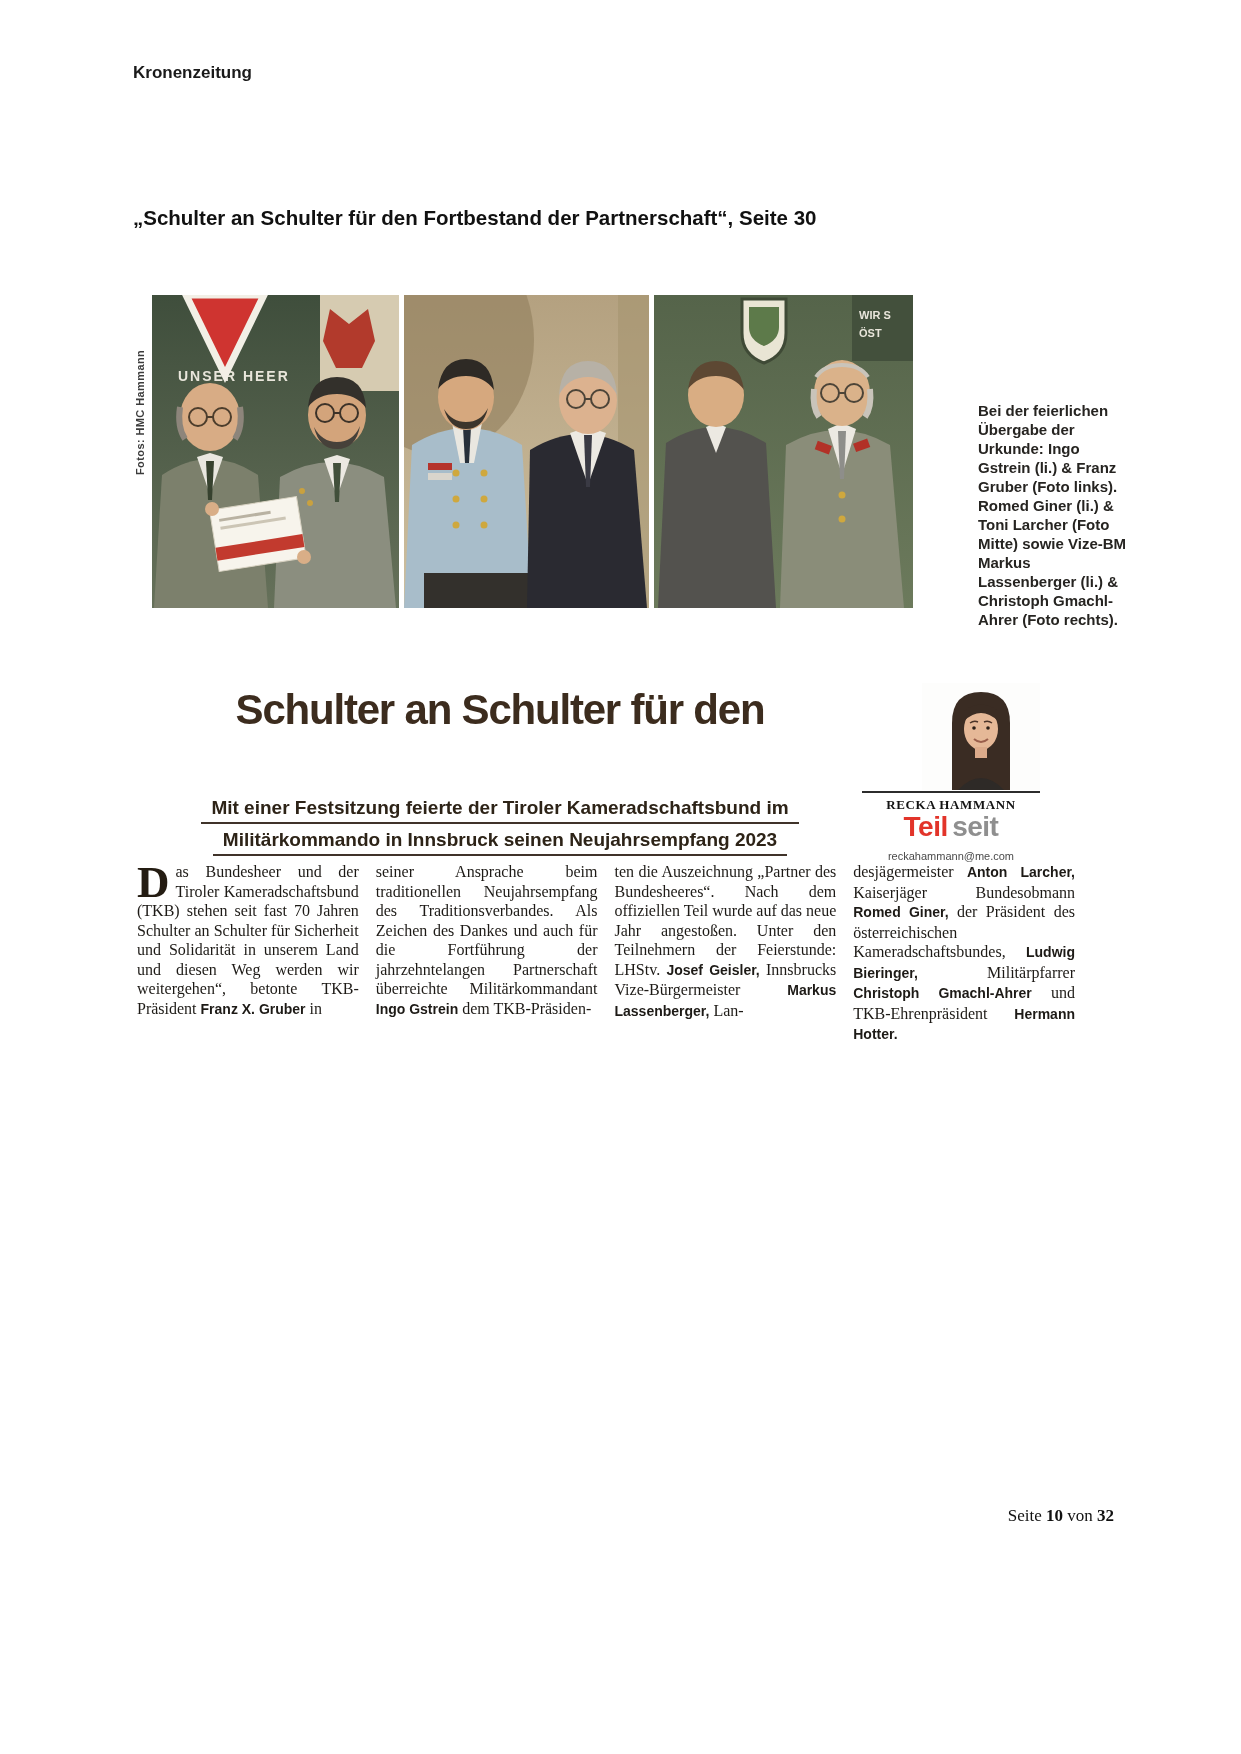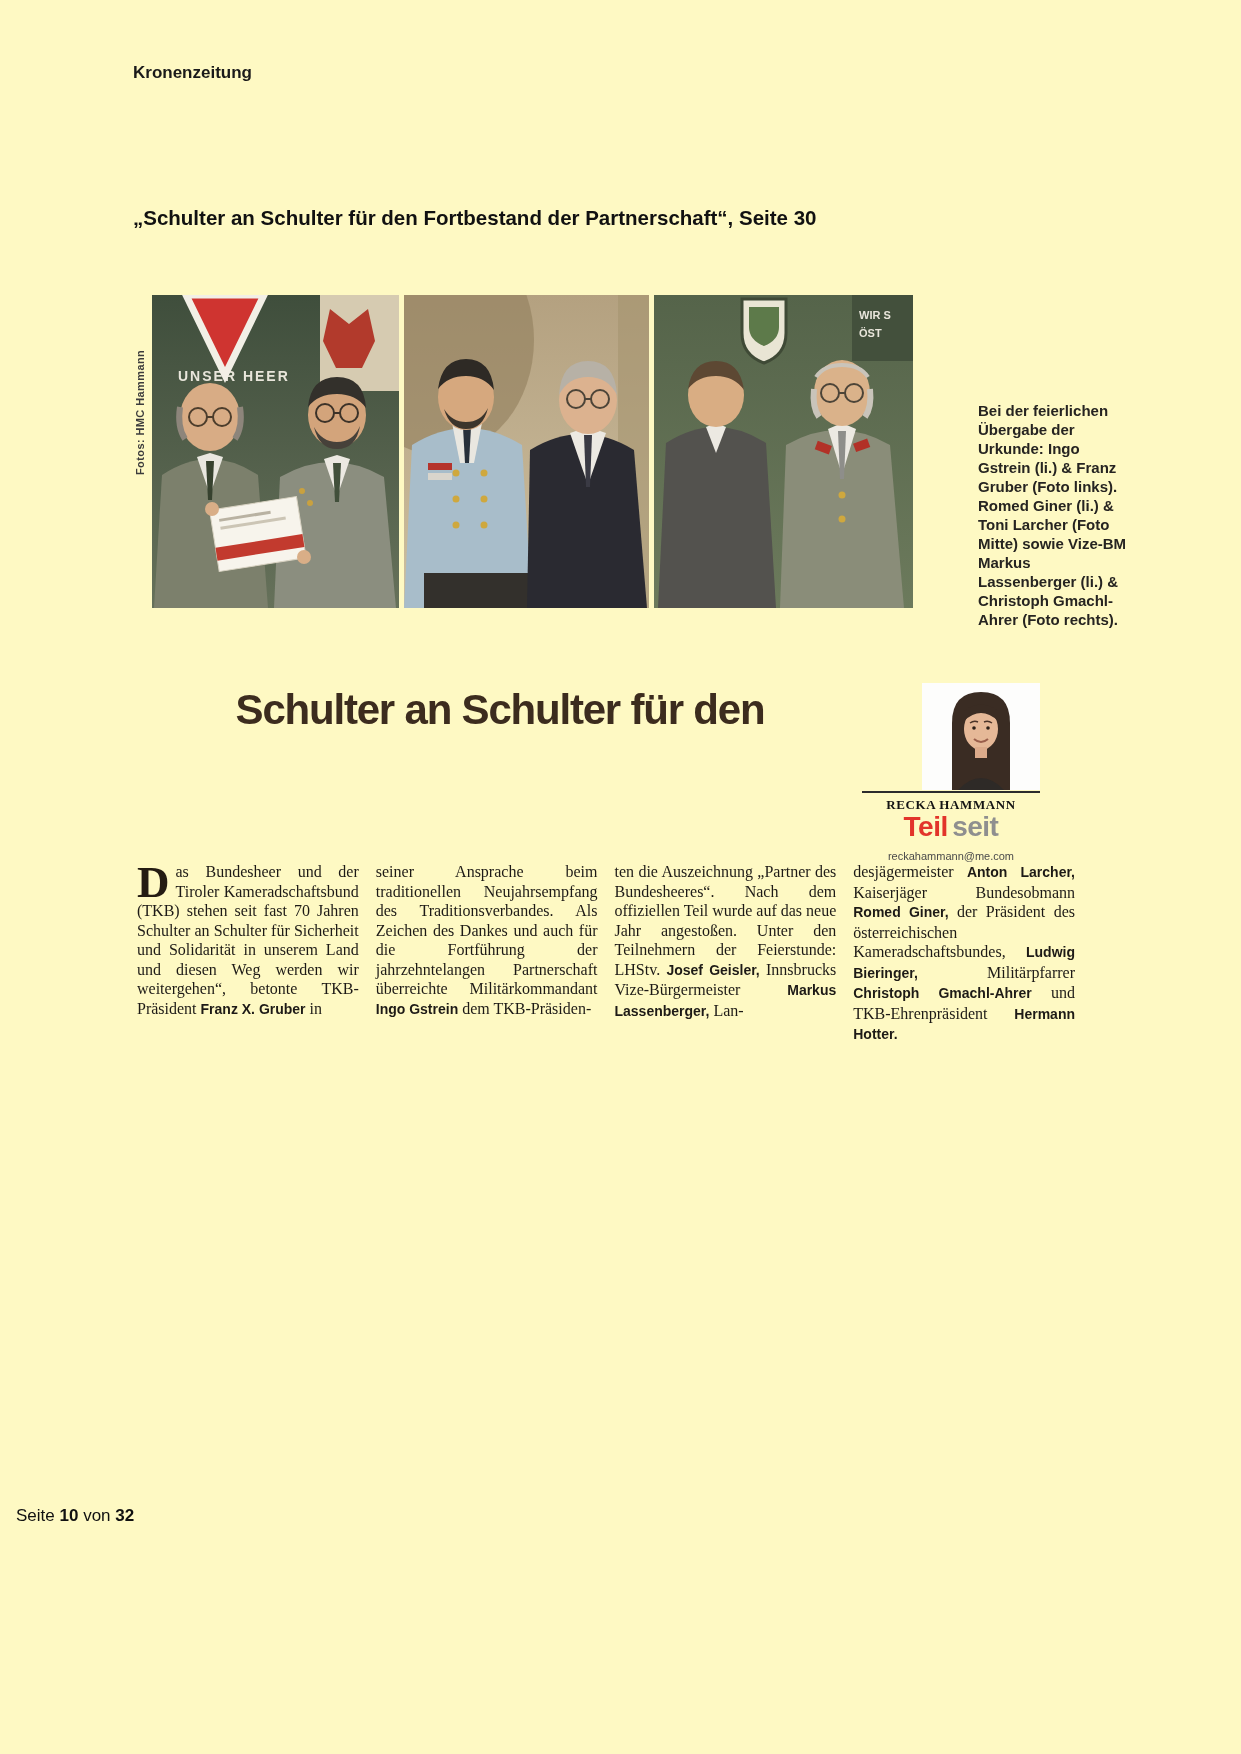--- a/index.html
+++ b/index.html
@@ -1,17 +1,17 @@
 <!DOCTYPE html>
 <html><head>
 <meta charset="utf-8">
 <style>
   html,body{margin:0;padding:0;background:#e8e8e8;}
   .page{
-    position:relative; width:1241px; height:1754px; background:#fef9c3;
+    position:relative; width:1241px; height:1754px; background:#ffffff;
     margin:0 auto; overflow:hidden;
     font-family:"Liberation Sans", sans-serif; color:#000;
   }
   .pub-label{position:absolute; left:133px; top:63px; font-size:17px; font-weight:700; color:#1a1a1a;}
   .doc-headline{position:absolute; left:133px; top:206px; width:1060px; font-size:20.5px; font-weight:700; color:#111;}
 
   
   .photo-credit{
     position:absolute; left:134px; top:300px; height:175px;
     writing-mode:vertical-rl; transform:rotate(180deg);
@@ -52,21 +52,21 @@
   .columnist{position:absolute; left:862px; top:683px; width:178px;}
   .columnist svg{display:block; margin-left:60px;}
   .col-rule{border-top:2px solid #2c2c2c; margin-top:1px;}
   .col-name{text-align:center; font-size:13px; font-weight:700; letter-spacing:.6px; color:#141414; margin-top:4px;font-family:Liberation Serif, serif;}
   .col-logo{text-align:center; margin-top:0; line-height:28px; white-space:nowrap;}
   .logo-red{font-size:28px; font-weight:800; color:#e2342a; letter-spacing:-.5px;}
   .logo-gray{font-size:28px; font-weight:800; color:#8f8f8f; letter-spacing:-.5px;}
   .col-email{text-align:center; font-size:11px; color:#4a4a4a; margin-top:5px;}
 
   
-  .footer{position:absolute; left:16px; top:1506px; width:1110px; text-align:left; font-size:17px; color:#111;}
+  .footer{position:absolute; left:4px; top:1506px; width:1110px; text-align:right; font-size:17px; color:#111;font-family:Liberation Serif, serif;}
   .footer .b{font-weight:700;}
 </style>
 </head>
 <body>
 
 <div class="page">
 
   <div class="pub-label">Kronenzeitung</div>
 
   <div class="doc-headline">„Schulter an Schulter für den Fortbestand der Partnerschaft“, Seite 30</div>
@@ -207,20 +207,24 @@
       </g>
     </svg>
   </div>
 
   <div class="photo-caption">Bei der feierlichen Übergabe der Urkunde: Ingo Gstrein (li.) &amp; Franz Gruber (Foto links). Romed Giner (li.) &amp; Toni Larcher (Foto Mitte) sowie Vize-BM Markus Lassenberger (li.) &amp; Christoph Gmachl-Ahrer (Foto rechts).</div>
 
   <div class="art-title">
     <div>Schulter an Schulter für den</div>
   </div>
 
+  <div class="art-sub">
+    <div class="sub-line">Mit einer Festsitzung feierte der Tiroler Kameradschaftsbund im</div>
+    <div class="sub-line">Militärkommando in Innsbruck seinen Neujahrsempfang 2023</div>
+  </div>
 
   <div class="body-row">
     <div class="col">
       <span class="dropcap">D</span><span>as Bundesheer und der Tiroler Kameradschaftsbund (TKB) stehen seit fast 70 Jahren Schulter an Schulter für Sicherheit und Solidarität in unserem Land und diesen Weg werden wir weitergehen“, betonte TKB-Präsident </span><span class="bname">Franz X. Gruber</span><span> in</span></div>
     <div class="col"><span>seiner Ansprache beim traditionellen Neujahrsempfang des Traditionsverbandes. Als Zeichen des Dankes und auch für die Fortführung der jahrzehntelangen Partnerschaft überreichte Militärkommandant </span><span class="bname">Ingo Gstrein</span><span> dem TKB-Präsiden-</span></div>
     <div class="col"><span>ten die Auszeichnung „Partner des Bundesheeres“. Nach dem offiziellen Teil wurde auf das neue Jahr angestoßen. Unter den Teilnehmern der Feierstunde: LHStv. </span><span class="bname">Josef Geisler,</span><span> Innsbrucks Vize-Bürgermeister </span><span class="bname">Markus Lassenberger,</span><span> Lan-</span></div>
     <div class="col"><span>desjägermeister </span><span class="bname">Anton Larcher,</span><span> Kaiserjäger Bundesobmann </span><span class="bname">Romed Giner,</span><span> der Präsident des österreichischen Kameradschaftsbundes, </span><span class="bname">Ludwig Bieringer,</span><span> Militärpfarrer </span><span class="bname">Christoph Gmachl-Ahrer</span><span> und TKB-Ehrenpräsident </span><span class="bname">Hermann Hotter.</span></div>
   </div>
 
   <div class="columnist">

